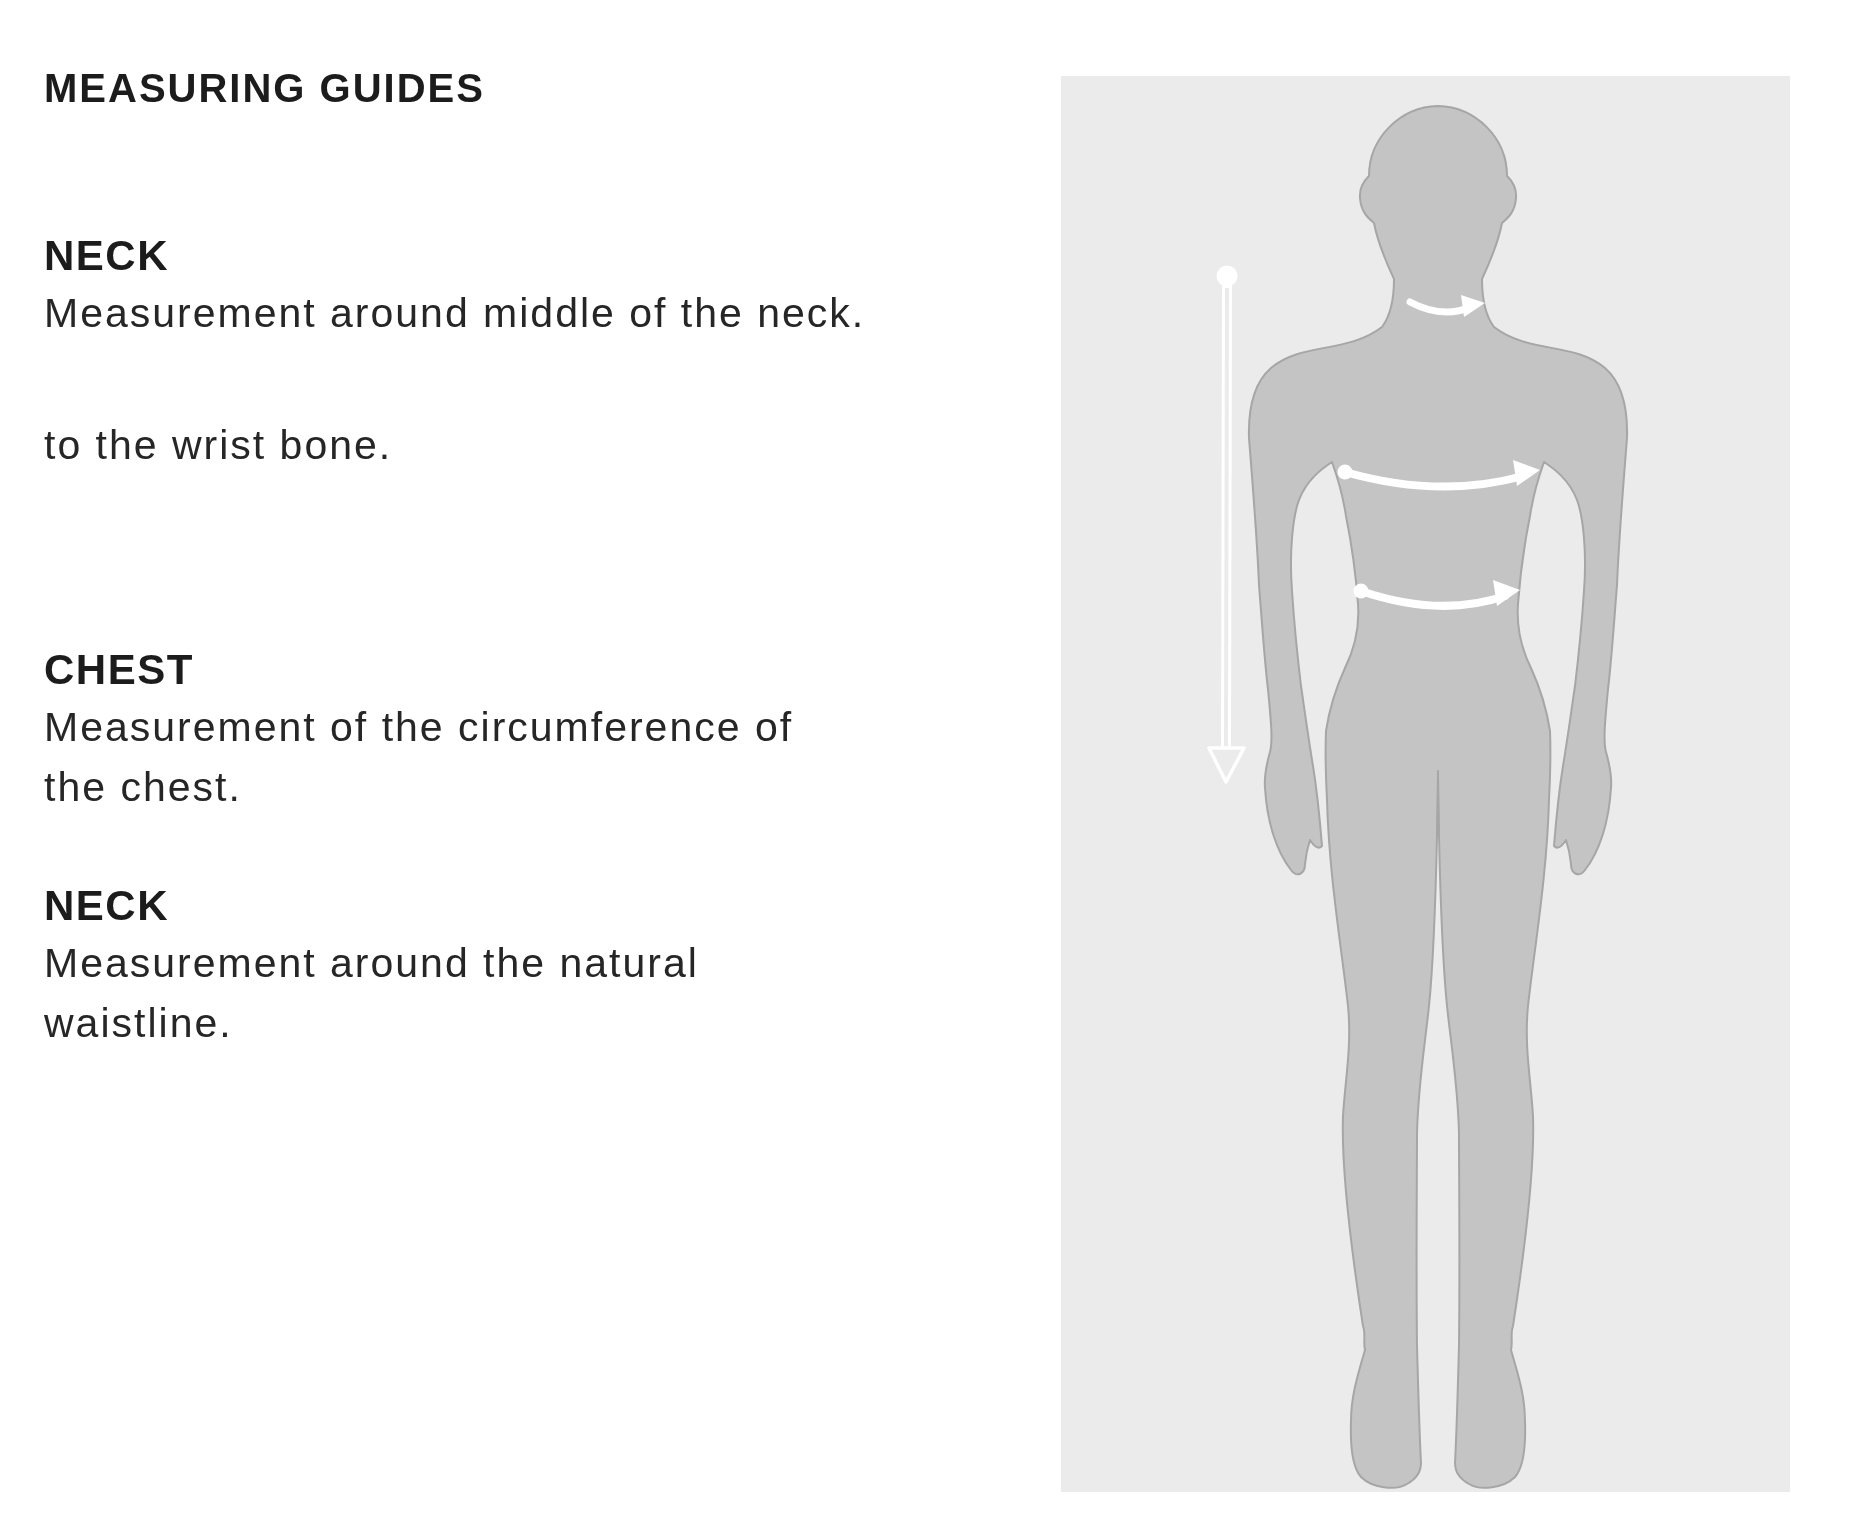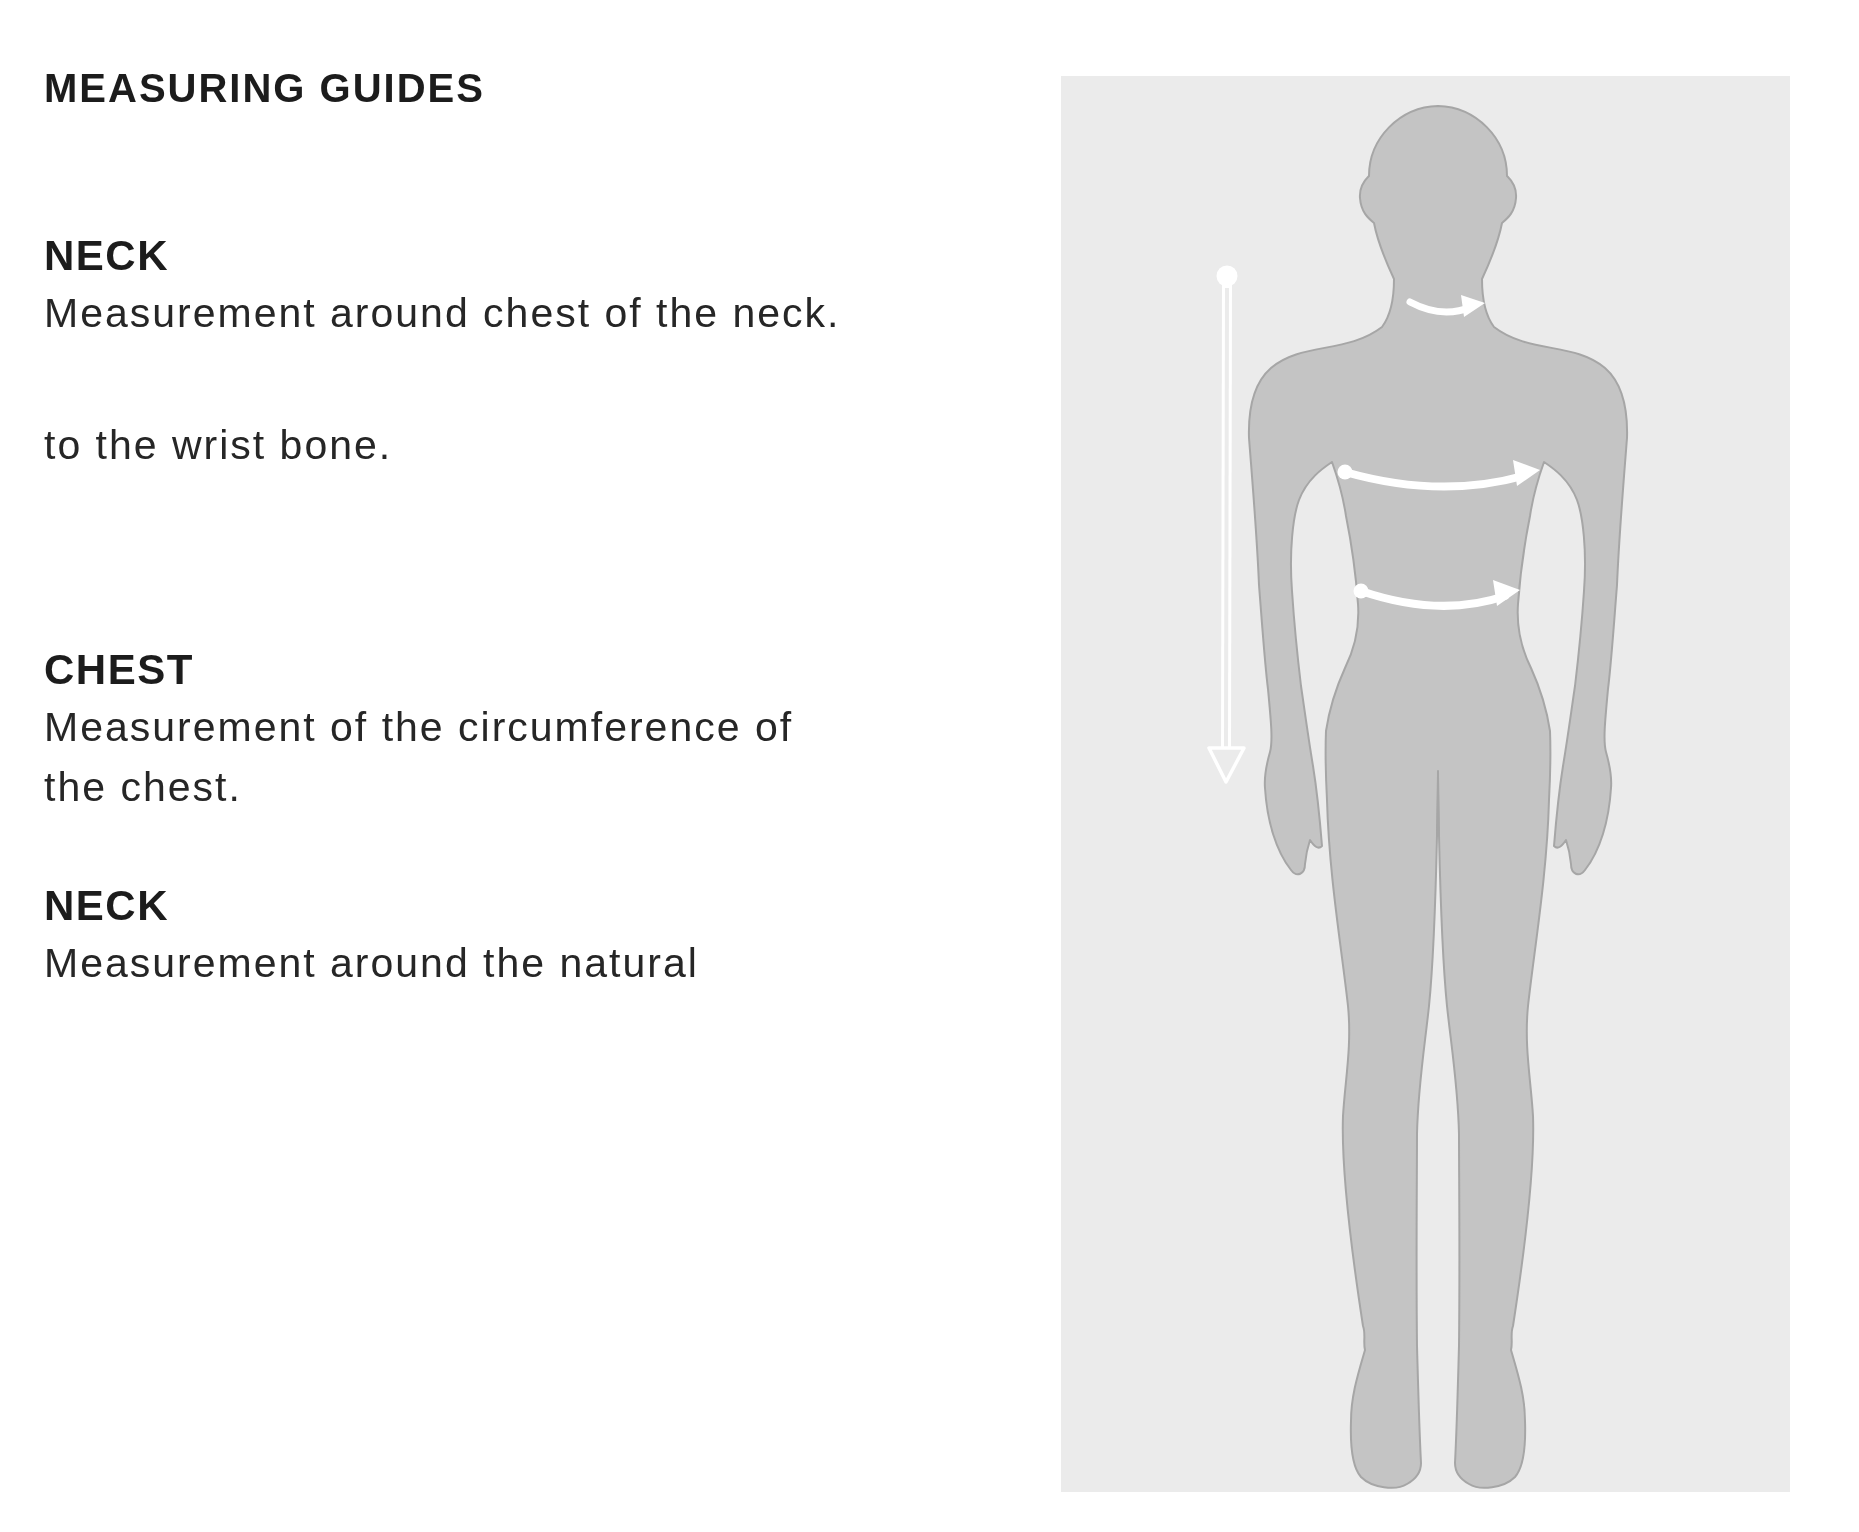--- a/index.html
+++ b/index.html
@@ -33,21 +33,21 @@
   .figure-panel svg{display:block;width:729px;height:1416px;}
 </style>
 </head>
 <body>
 
 <h1 class="page-title">MEASURING GUIDES</h1>
 
 <div class="section" id="sec-neck">
   <h2>NECK</h2>
   <div class="desc">
-    <div class="line">Measurement around chest of the neck.</div>
+    <div class="line">Measurement around middle of the neck.</div>
   </div>
 </div>
 
 <div class="section" id="sec-sleeve">
   <div class="desc">
     <div class="line">to the wrist bone.</div>
   </div>
 </div>
 
 <div class="section" id="sec-chest">
@@ -55,20 +55,21 @@
   <div class="desc">
     <div class="line">Measurement of the circumference of</div>
     <div class="line">the chest.</div>
   </div>
 </div>
 
 <div class="section" id="sec-waist">
   <h2>NECK</h2>
   <div class="desc">
     <div class="line">Measurement around the natural</div>
+    <div class="line">waistline.</div>
   </div>
 </div>
 
 <div class="figure-panel">
   <svg viewBox="0 0 729 1416" xmlns="http://www.w3.org/2000/svg">
 
     <path fill="#c4c4c4" stroke="#a6a6a6" stroke-width="2" stroke-linejoin="round" d="M 377 30
          C 415 31 446 62 446 100
          C 449 103 456 109 455 122
          C 454 136 447 142 441 147

